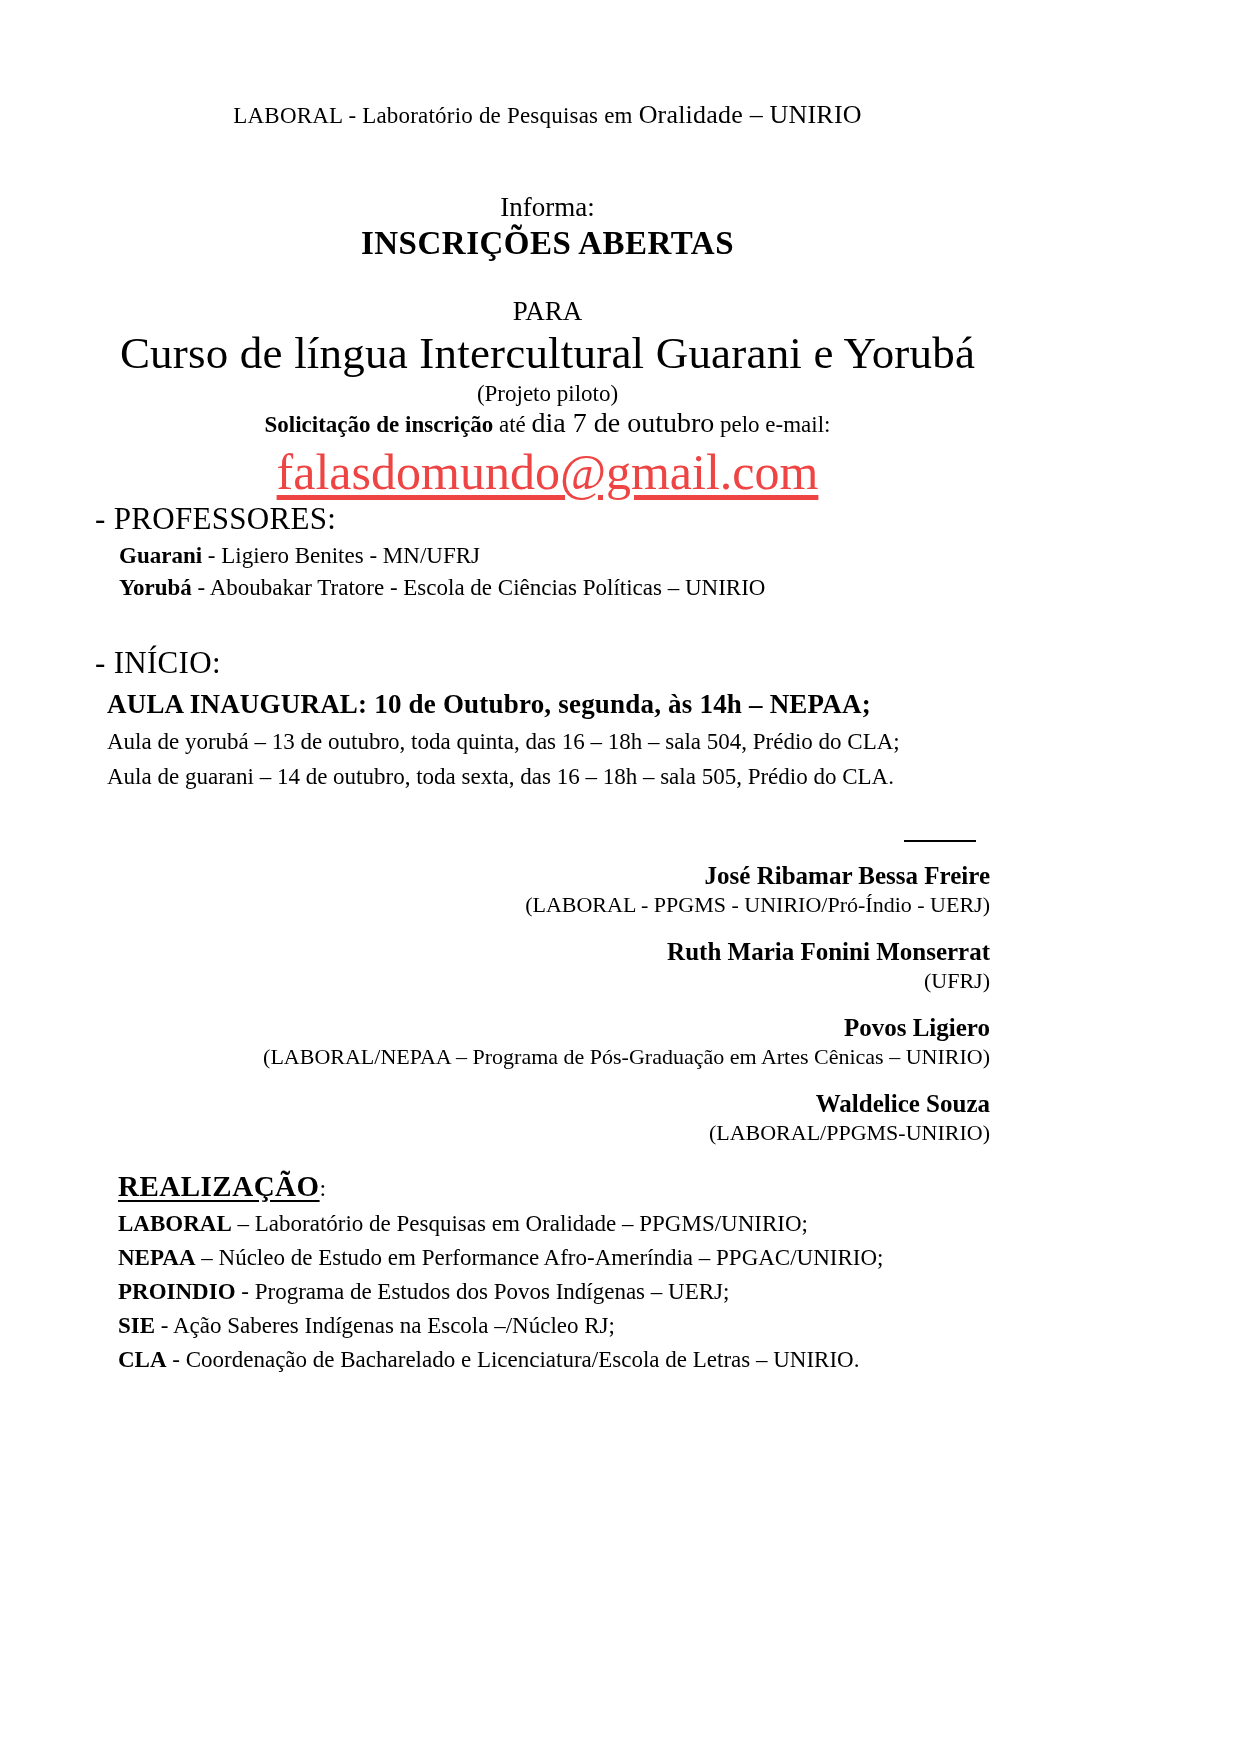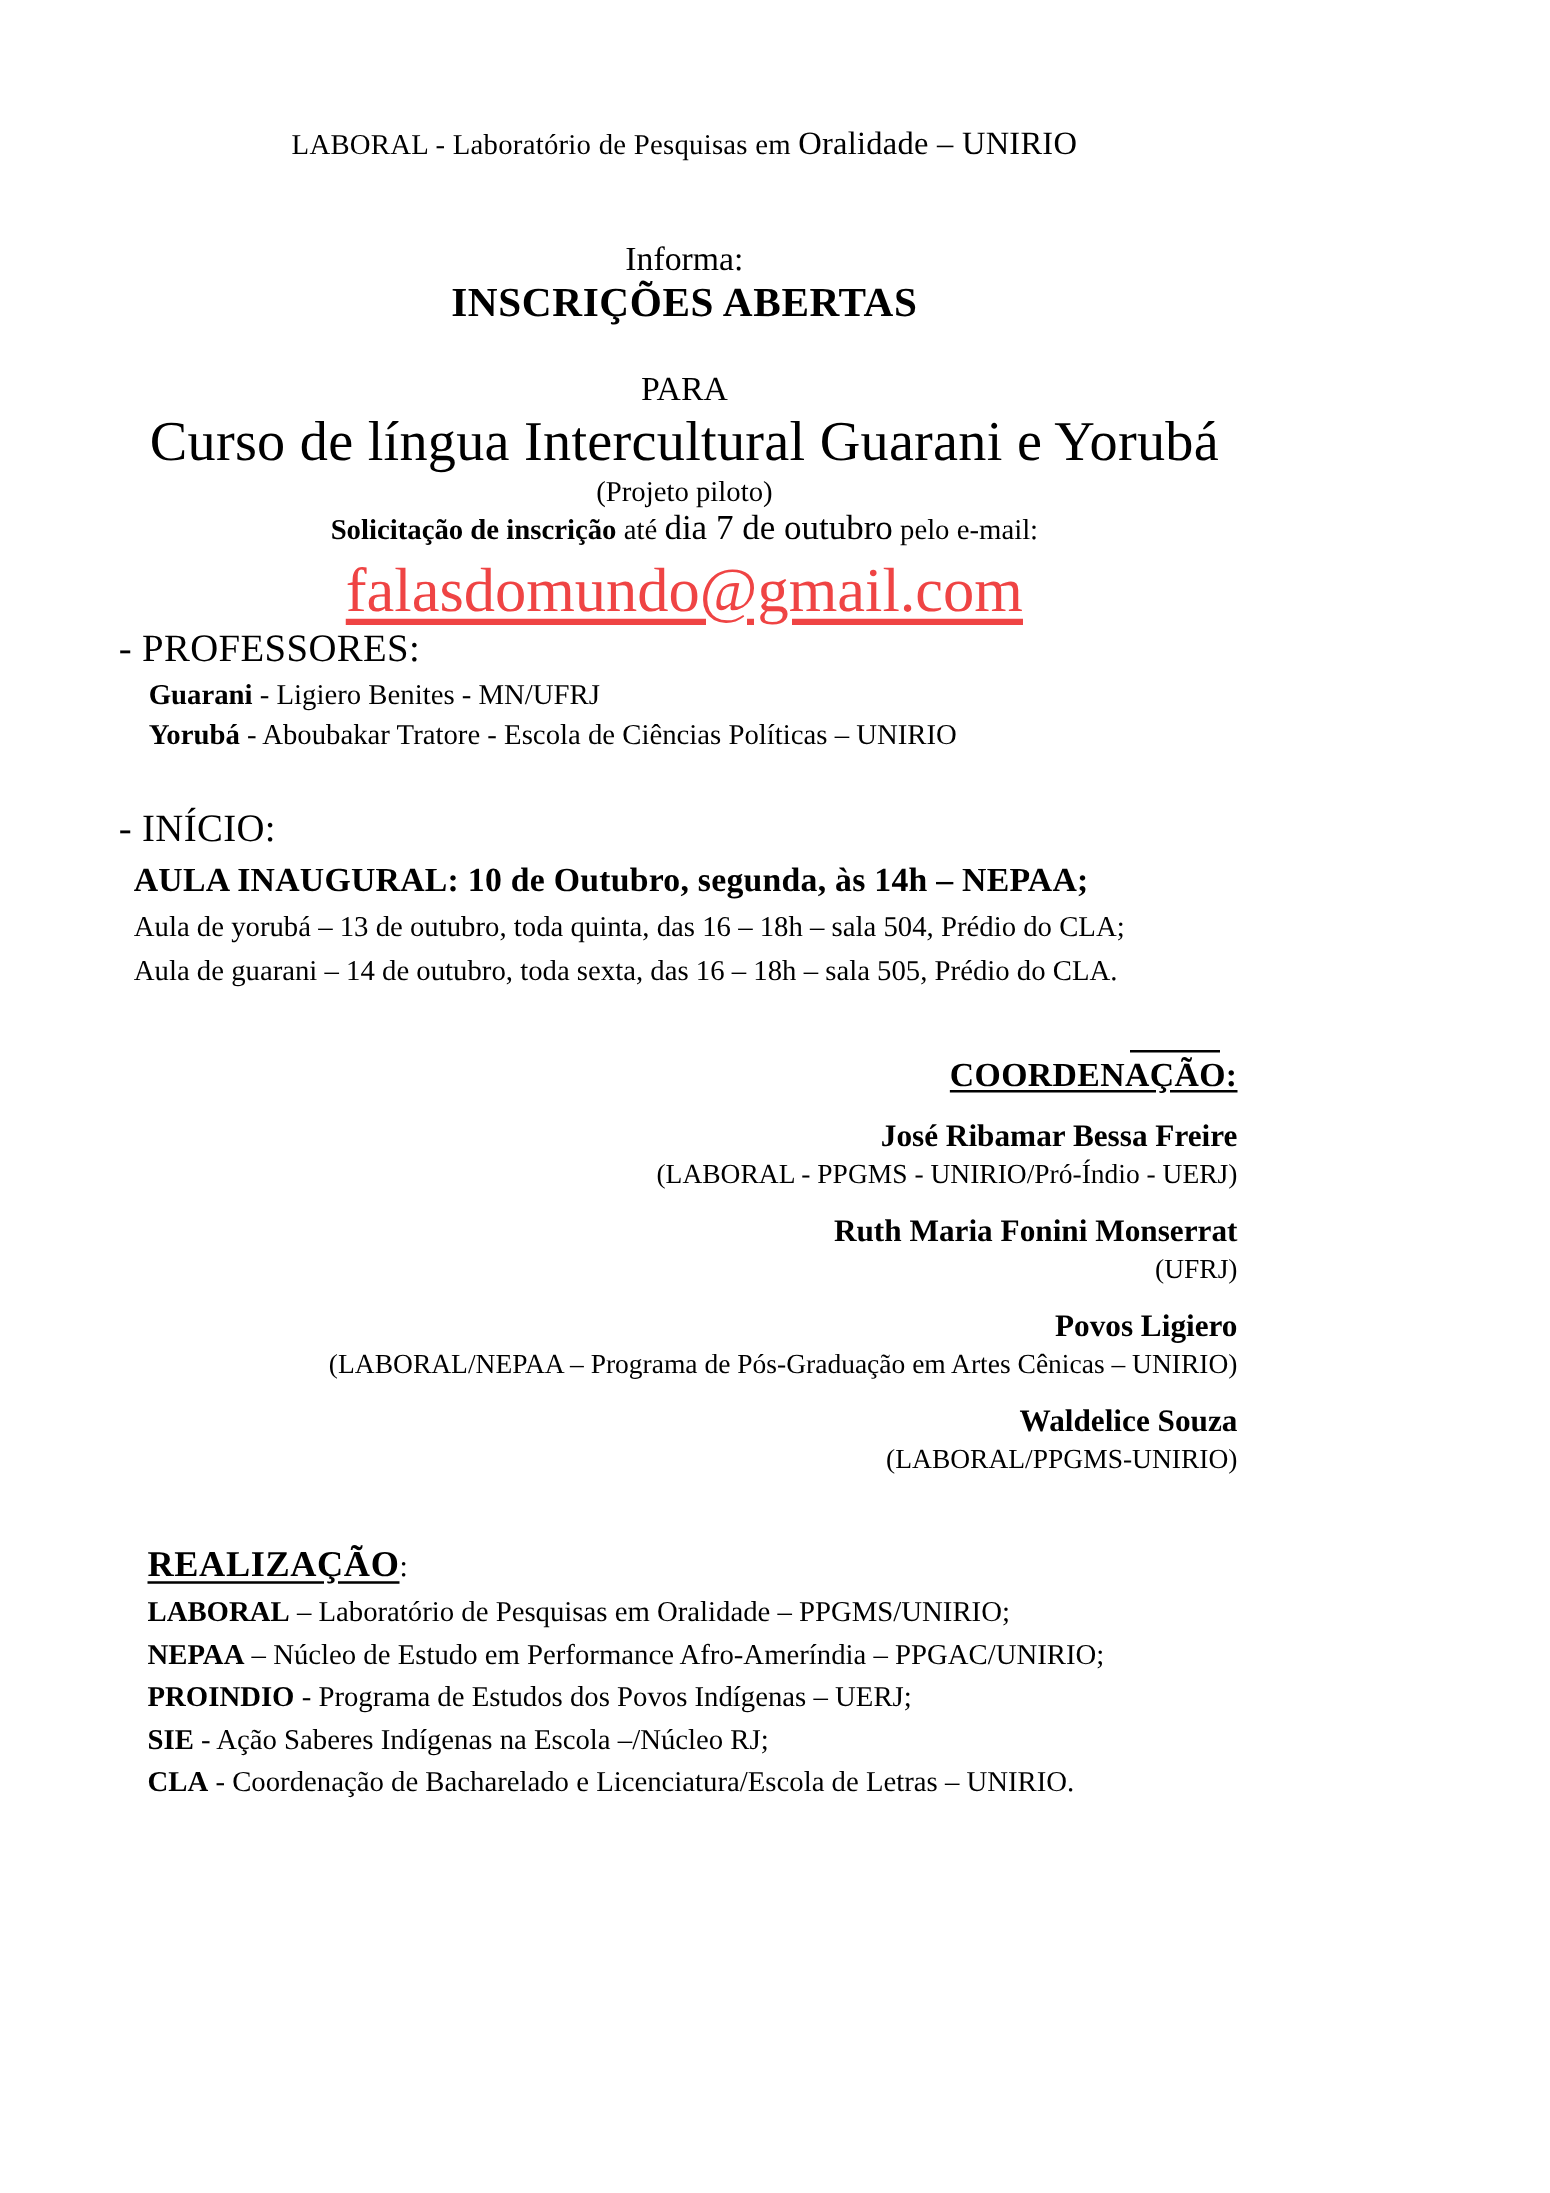--- a/index.html
+++ b/index.html
@@ -119,21 +119,21 @@
   .member-name {
     font-size: 25px;
     font-weight: bold;
   }
   .member-affil {
     font-size: 22px;
     margin-top: 2px;
   }
 
   .realiz-section {
-    margin-top: 56px;
+    margin-top: 24px;
     margin-left: 23px;
   }
   .realiz-heading-row { font-size: 24px; }
   .realiz-heading {
     font-size: 29px;
     font-weight: bold;
     text-decoration: underline;
     text-underline-offset: 4px;
     letter-spacing: 0.5px;
   }
@@ -183,21 +183,20 @@
 
     <div class="inicio-section">
       <div class="section-heading">- INÍCIO:</div>
       <div class="aula-inaugural">AULA INAUGURAL: 10 de Outubro, segunda, às 14h – NEPAA;</div>
       <div class="aula-item">Aula de yorubá – 13 de outubro, toda quinta, das 16 – 18h – sala 504, Prédio do CLA;</div>
       <div class="aula-item">Aula de guarani – 14 de outubro, toda sexta, das 16 – 18h – sala 505, Prédio do CLA.</div>
     </div>
 
     <div class="coord-section right">
       <div class="coord-overline"></div>
-      <div class="coord-heading">COORDENAÇÃO:</div>
 
       <div class="member">
         <div class="member-name">José Ribamar Bessa Freire</div>
         <div class="member-affil">(LABORAL - PPGMS - UNIRIO/Pró-Índio - UERJ)</div>
       </div>
       <div class="member">
         <div class="member-name">Ruth Maria Fonini Monserrat</div>
         <div class="member-affil">(UFRJ)</div>
       </div>
       <div class="member">

